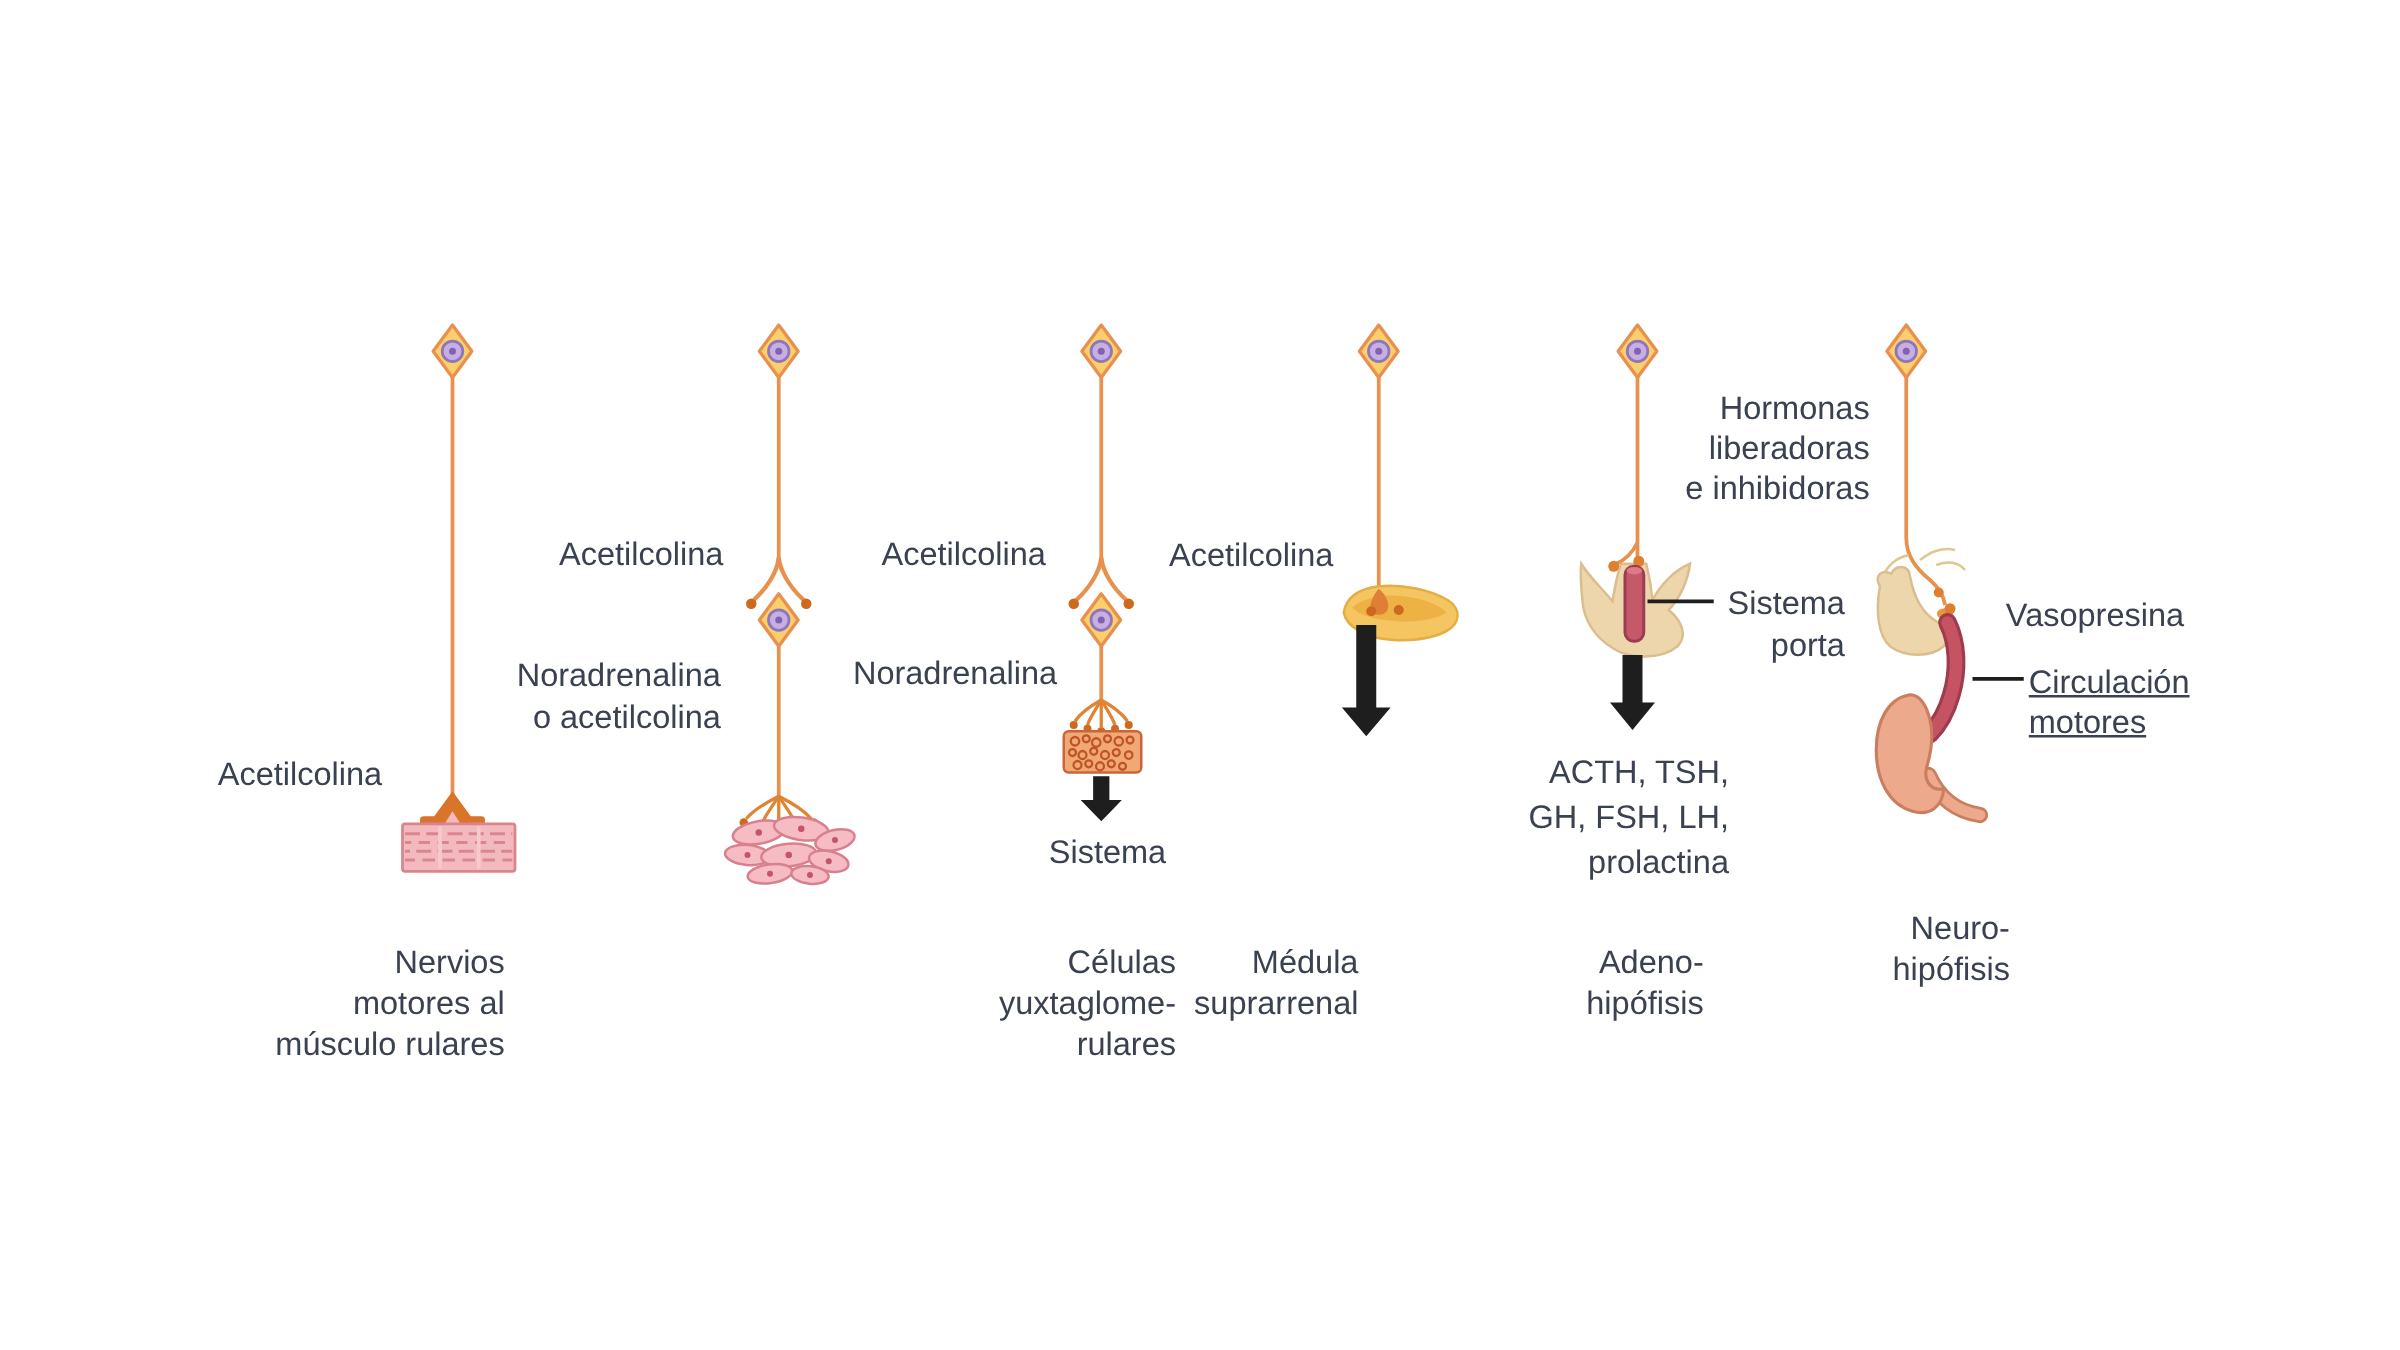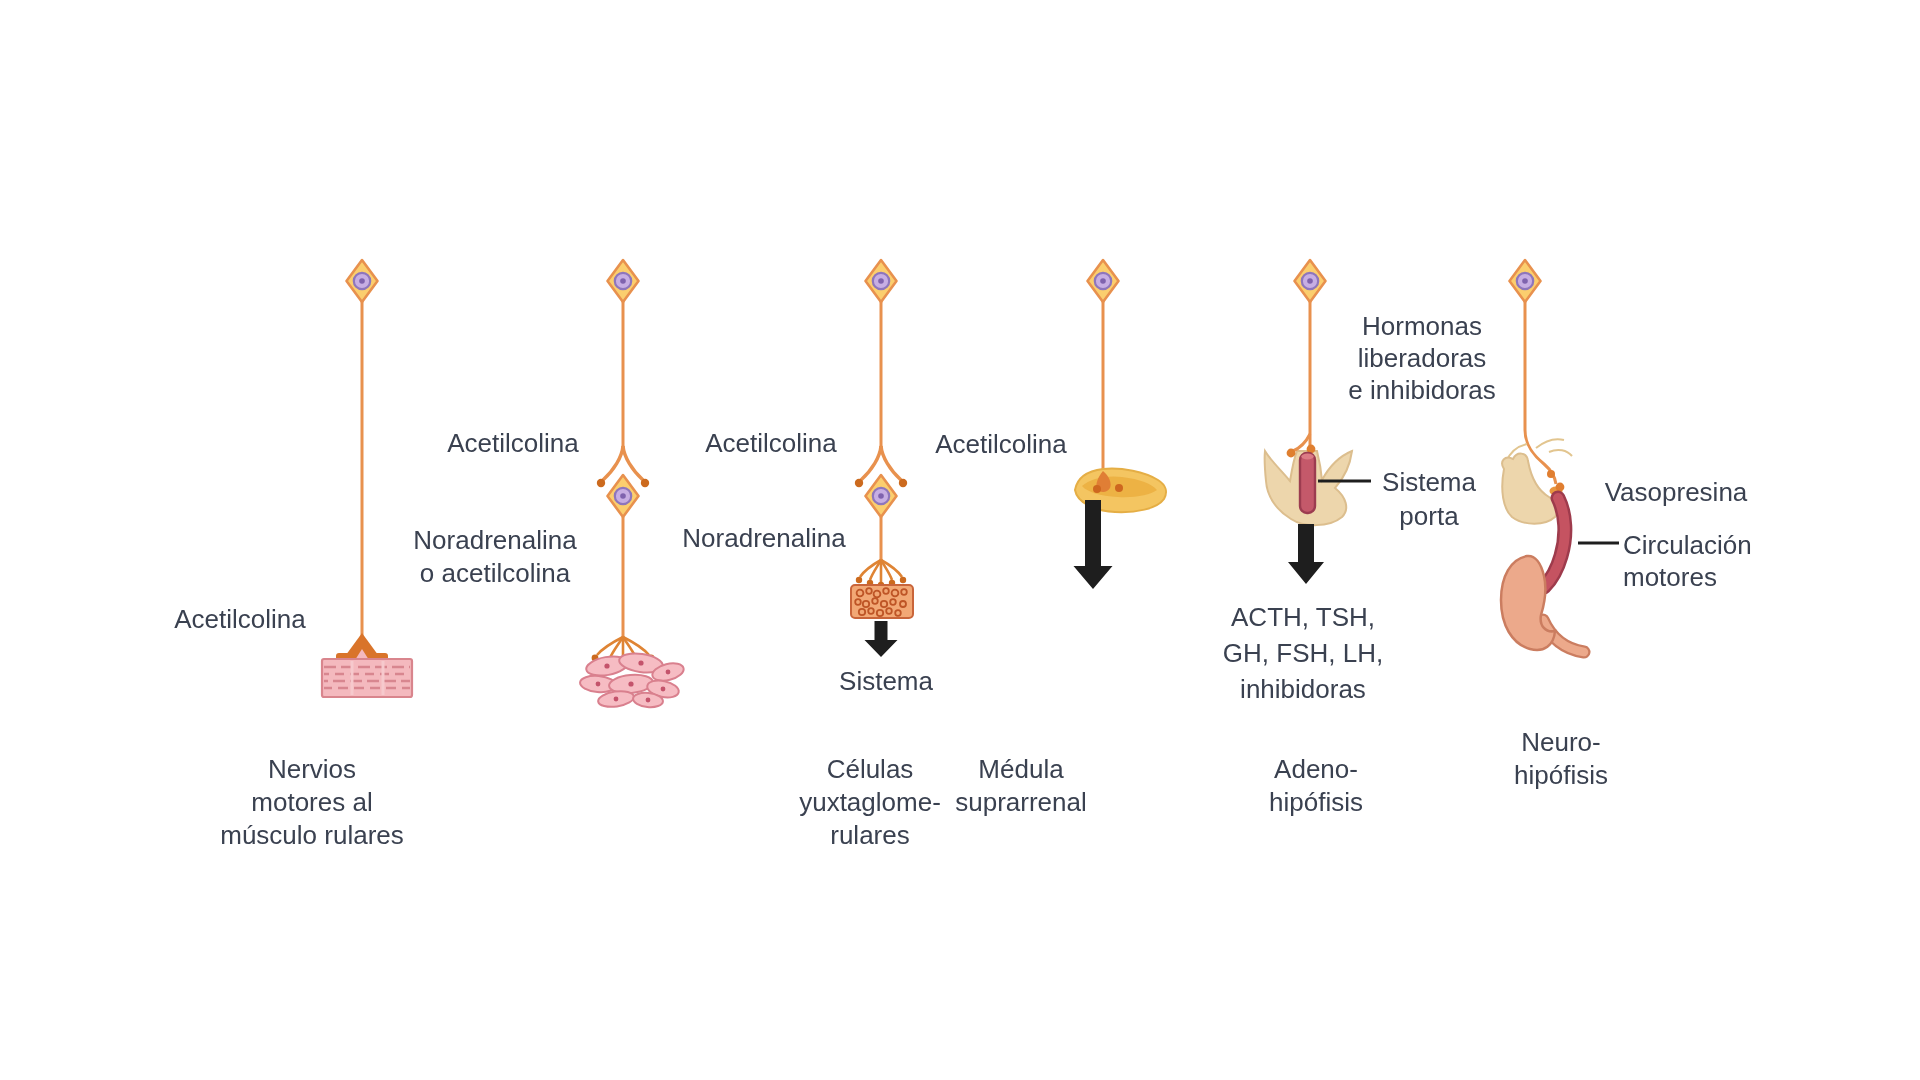--- a/index.html
+++ b/index.html
@@ -1,22 +1,22 @@
 <!DOCTYPE html>
 <html><head>
 <meta charset="utf-8">
 <style>
   html,body{margin:0;padding:0;background:#ffffff;}
   .stage{position:relative;width:1920px;height:1080px;background:#ffffff;overflow:hidden;
          font-family:"Liberation Sans","DejaVu Sans",sans-serif;}
   svg.diagram{position:absolute;left:0;top:0;}
   .lbl{position:absolute;color:#3A4150;font-size:26px;line-height:33px;
-       text-align:center;transform:translateX(-50%);white-space:nowrap;}
+       text-align:right;transform:translateX(-50%);white-space:nowrap;}
   .lbl-left{position:absolute;color:#3A4150;font-size:26px;line-height:32px;
-       text-align:left;white-space:nowrap;}
+       text-align:left;white-space:nowrap;text-decoration:underline;}
 </style>
 </head>
 <body>
 
 <div class="stage">
 
   <svg class="diagram" width="1920" height="1080" viewBox="0 0 1920 1080">
     <defs>
       <g id="soma">
         <path d="M0,-21 L15.5,0 L0,21 L-15.5,0 Z" fill="#FBCE6E" stroke="#E8914E" stroke-width="2.6" stroke-linejoin="round"></path>
@@ -240,21 +240,21 @@
   </div>
 
   <div class="lbl" style="left:1429px;top:465px;line-height:34px">
     <div>Sistema</div>
     <div>porta</div>
   </div>
 
   <div class="lbl" style="left:1303px;top:599px;line-height:36px">
     <div>ACTH, TSH,</div>
     <div>GH, FSH, LH,</div>
-    <div>inhibidoras</div>
+    <div>prolactina</div>
   </div>
 
   <div class="lbl" style="left:1676px;top:476px">Vasopresina</div>
 
   <div class="lbl-left" style="left:1623px;top:529px">
     <div>Circulación</div>
     <div>motores</div>
   </div>
 
   <div class="lbl" style="left:312px;top:753px">

